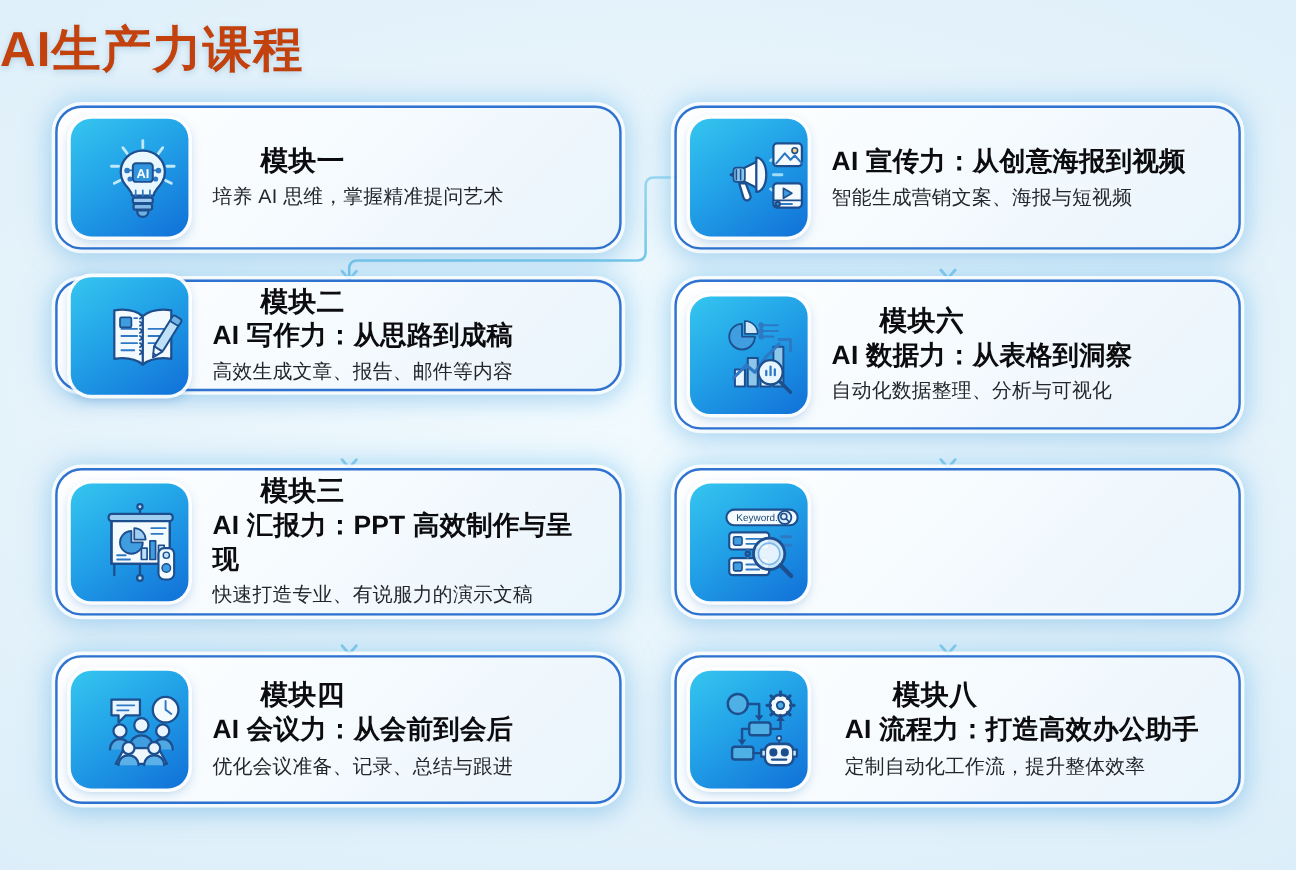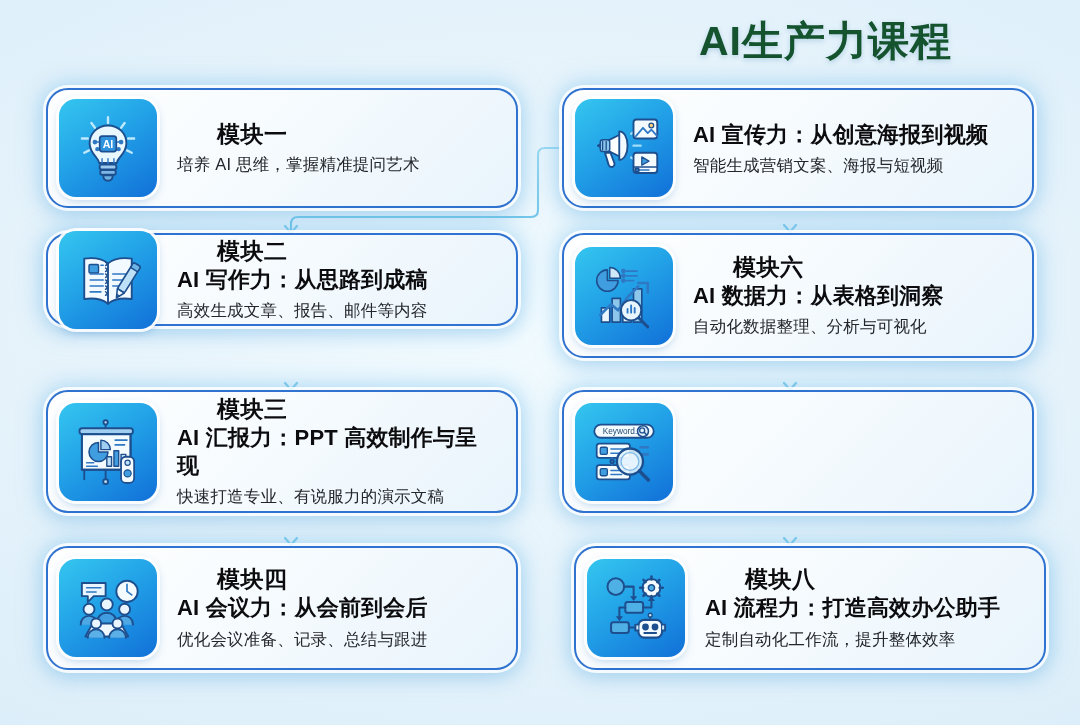--- a/index.html
+++ b/index.html
@@ -9,23 +9,23 @@
     background:
       radial-gradient(ellipse 900px 500px at 50% 45%, #f2fbff 0%, #e6f3fb 55%, #dceef9 100%);
     overflow:hidden;
     position:relative;
   }
   #stage { position:absolute; inset:0; }
 
   
   .title {
     position:absolute; top:14px; left:0; width:952px;
-    text-align:right;
+    text-align:left;
     font-size:41px; font-weight:700; letter-spacing:1px;
-    color:#14532d;
+    color:#c2410c;
     text-shadow:0 2px 5px rgba(120,170,205,.45);
   }
 
   
   .wires { position:absolute; inset:0; pointer-events:none; }
 
   
   .card {
     position:absolute;
     display:flex; align-items:center;
@@ -36,21 +36,21 @@
       0 0 0 3px rgba(255,255,255,.85),
       0 0 22px 5px rgba(120,195,240,.50),
       0 6px 18px rgba(70,140,200,.18);
     padding:10px 14px 10px 11px;
   }
   .icon-tile {
     width:98px; height:98px; flex:0 0 98px;
     border-radius:17px;
     background:linear-gradient(145deg,#35c6ef 0%,#23a4e8 42%,#1170d8 100%);
     box-shadow:0 0 0 3px rgba(255,255,255,.9), 0 3px 10px rgba(30,110,190,.35);
-    display:flex; align-items:center; justify-content:center;
+    display:flex; align-items:center; justify-content:flex-end;
     overflow:hidden;
   }
   .icon-tile svg { width:76px; height:76px; display:block; }
 
   .card-text { padding-left:20px; padding-right:6px; }
   .mod-label {
     font-size:23px; font-weight:700; color:#0c0c0e;
     line-height:1.18; letter-spacing:.5px;margin-left:40px;
   }
   .mod-title {
@@ -299,21 +299,21 @@
           </g>
         <path d="M22 37v6" stroke="#2f78c4" stroke-width="1.4"></path>
         <circle cx="22" cy="40" r="1.5" fill="#2f78c4"></circle>
         <circle cx="37" cy="40" r="11" fill="rgba(225,243,253,.88)" stroke="#1d4f8f" stroke-width="2"></circle>
         <circle cx="37" cy="40" r="7.5" fill="rgba(255,255,255,.5)" stroke="#7fb8e6" stroke-width="1.1"></circle>
         <path d="M45 48l7.5 7.5" stroke="#1d4f8f" stroke-width="3" stroke-linecap="round"></path>
       </svg>
     </div>
   </div>
 
-  <div class="card" style="left:574px; top:546px; width:472px; height:124px;">
+  <div class="card" style="left:562px; top:546px; width:472px; height:124px;gap:11px;">
     <div class="icon-tile">
       <svg viewBox="0 0 64 64" fill="none" stroke="#1d4f8f" stroke-width="1.7" stroke-linecap="round" stroke-linejoin="round">
         <circle cx="15" cy="14" r="7" fill="#4fb0e6"></circle>
         <path d="M22 14h8v10" stroke="#1d4f8f" stroke-width="1.7" fill="none"></path>
         <path d="M27 22l3 4 3-4" fill="#1d4f8f" stroke="none"></path>
         <rect x="23" y="27" width="15" height="9" rx="2" fill="#4fb0e6"></rect>
         <path d="M23 31.5h-5v10" stroke="#1d4f8f" stroke-width="1.7" fill="none"></path>
         <path d="M15 39l3 4 3-4" fill="#1d4f8f" stroke="none"></path>
         <rect x="11" y="44" width="15" height="9" rx="2" fill="#4fb0e6"></rect>
         <path d="M26 48.5h8" stroke="#1d4f8f" stroke-width="1.7"></path>

